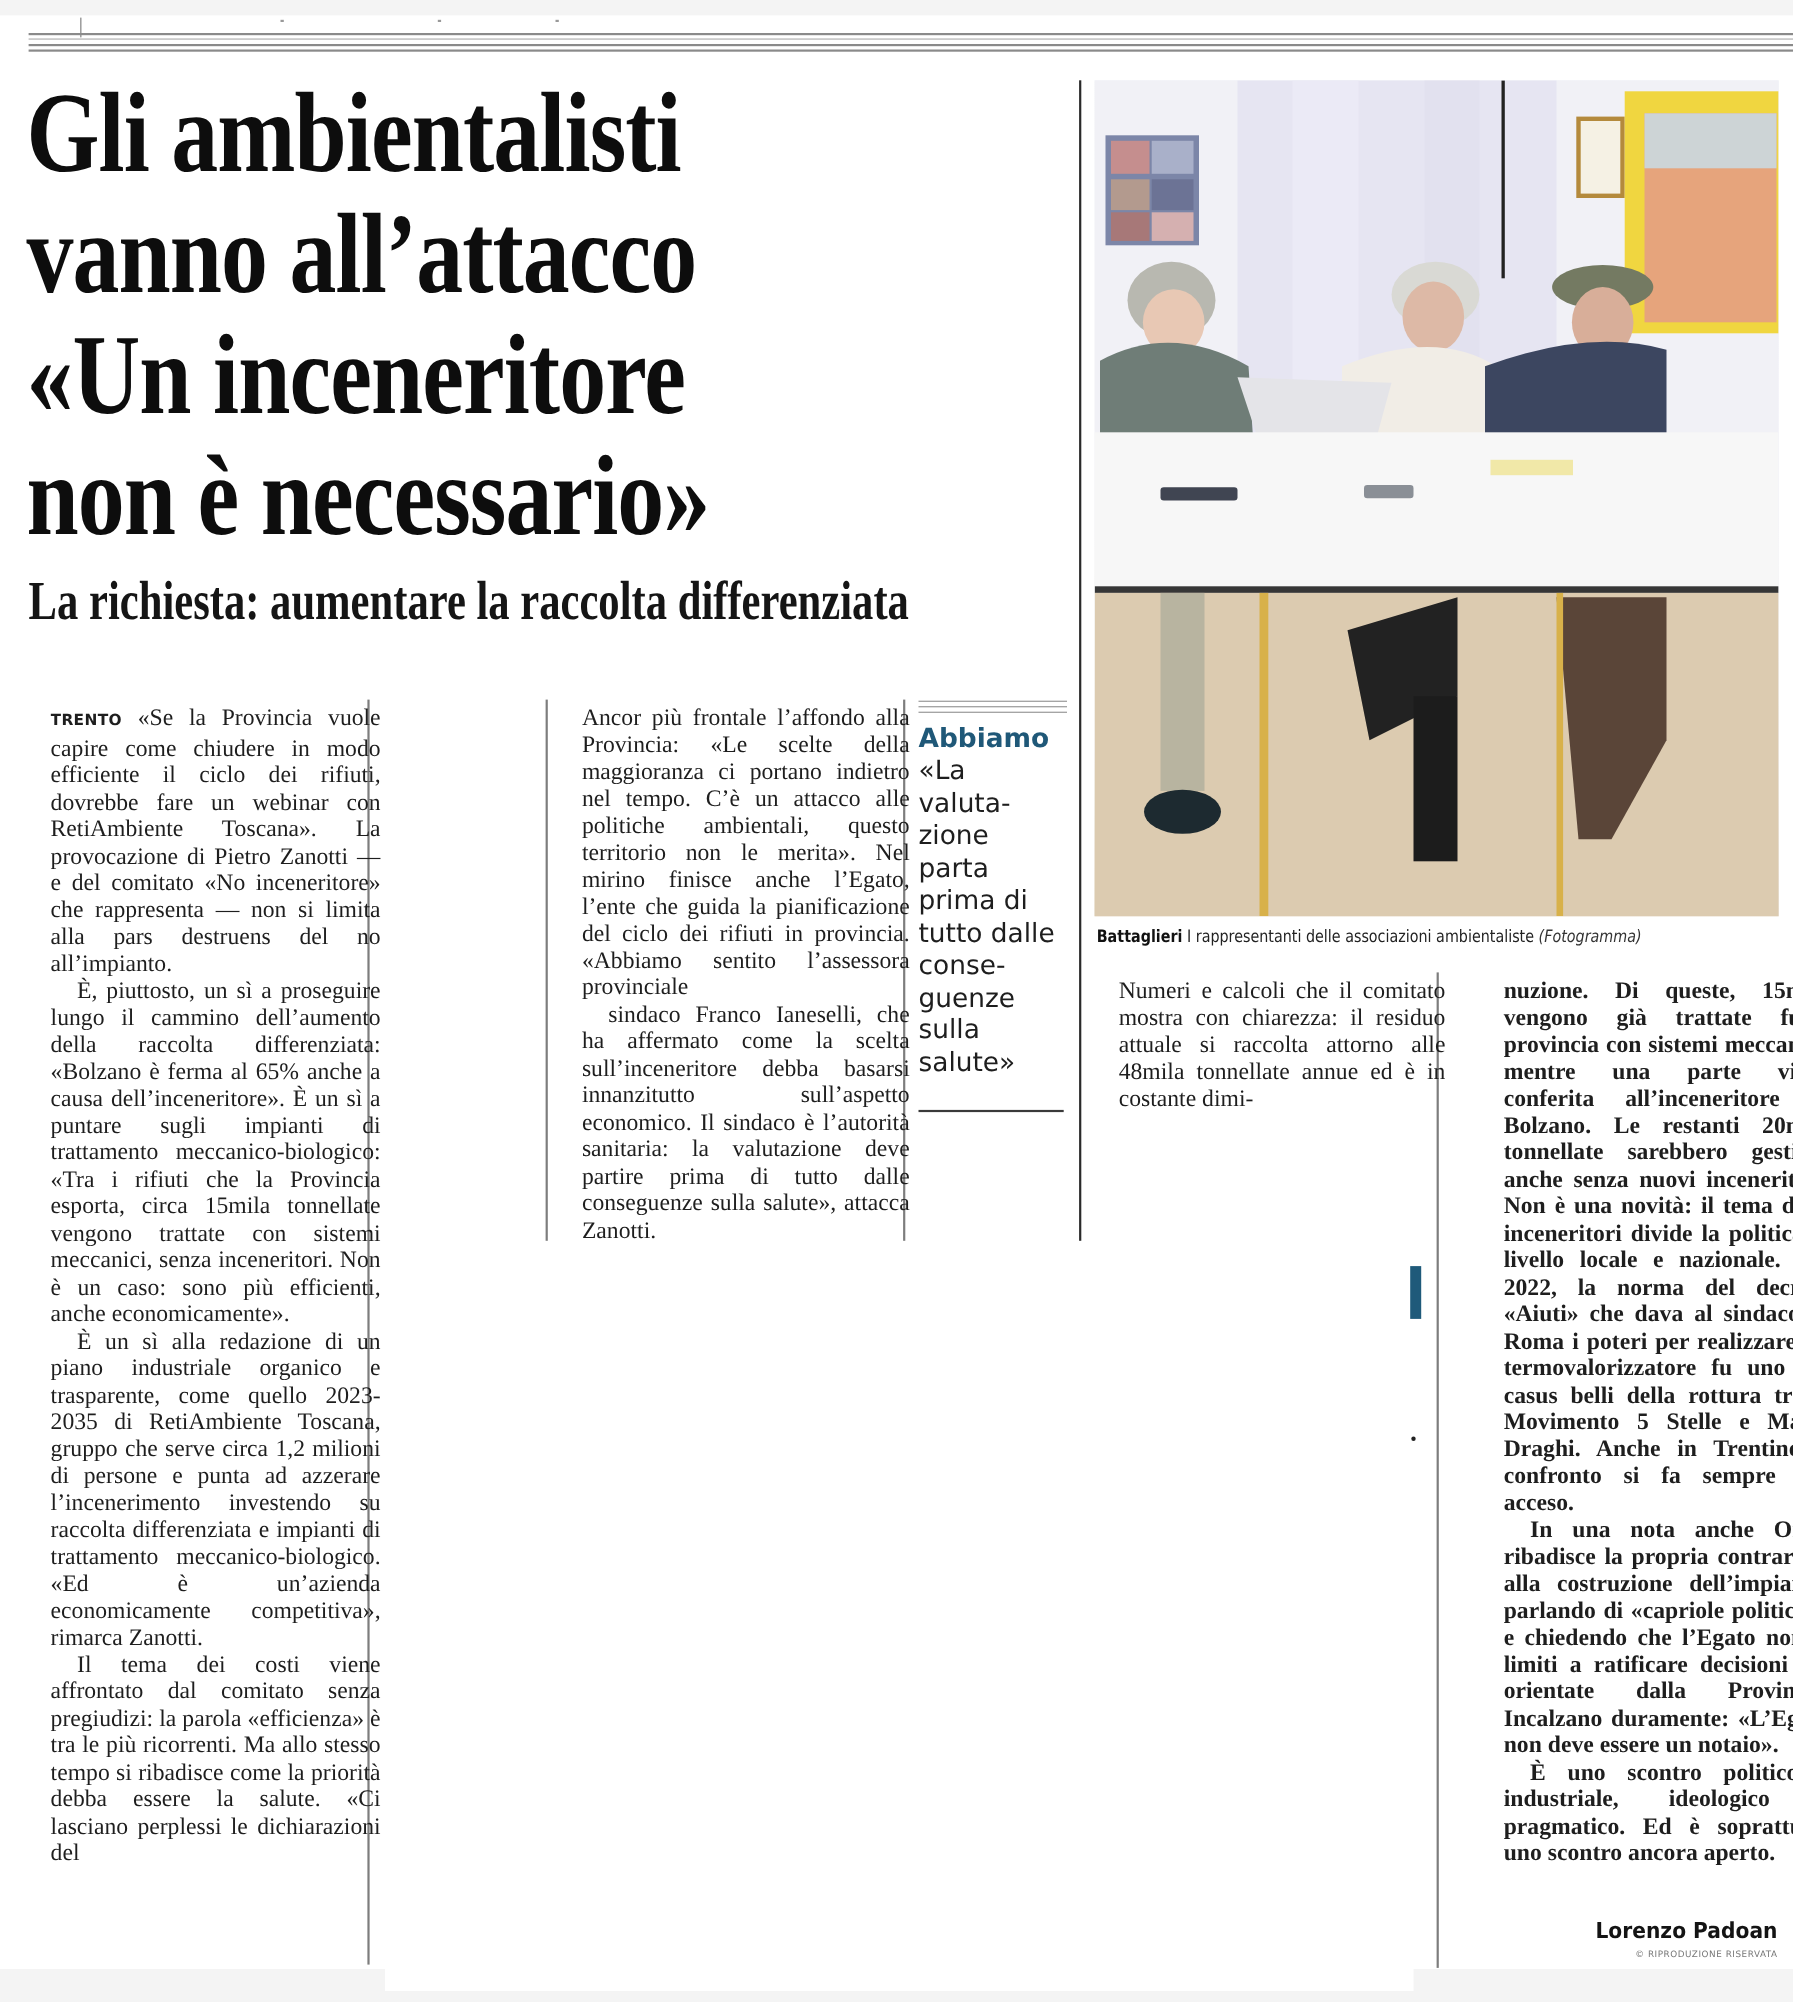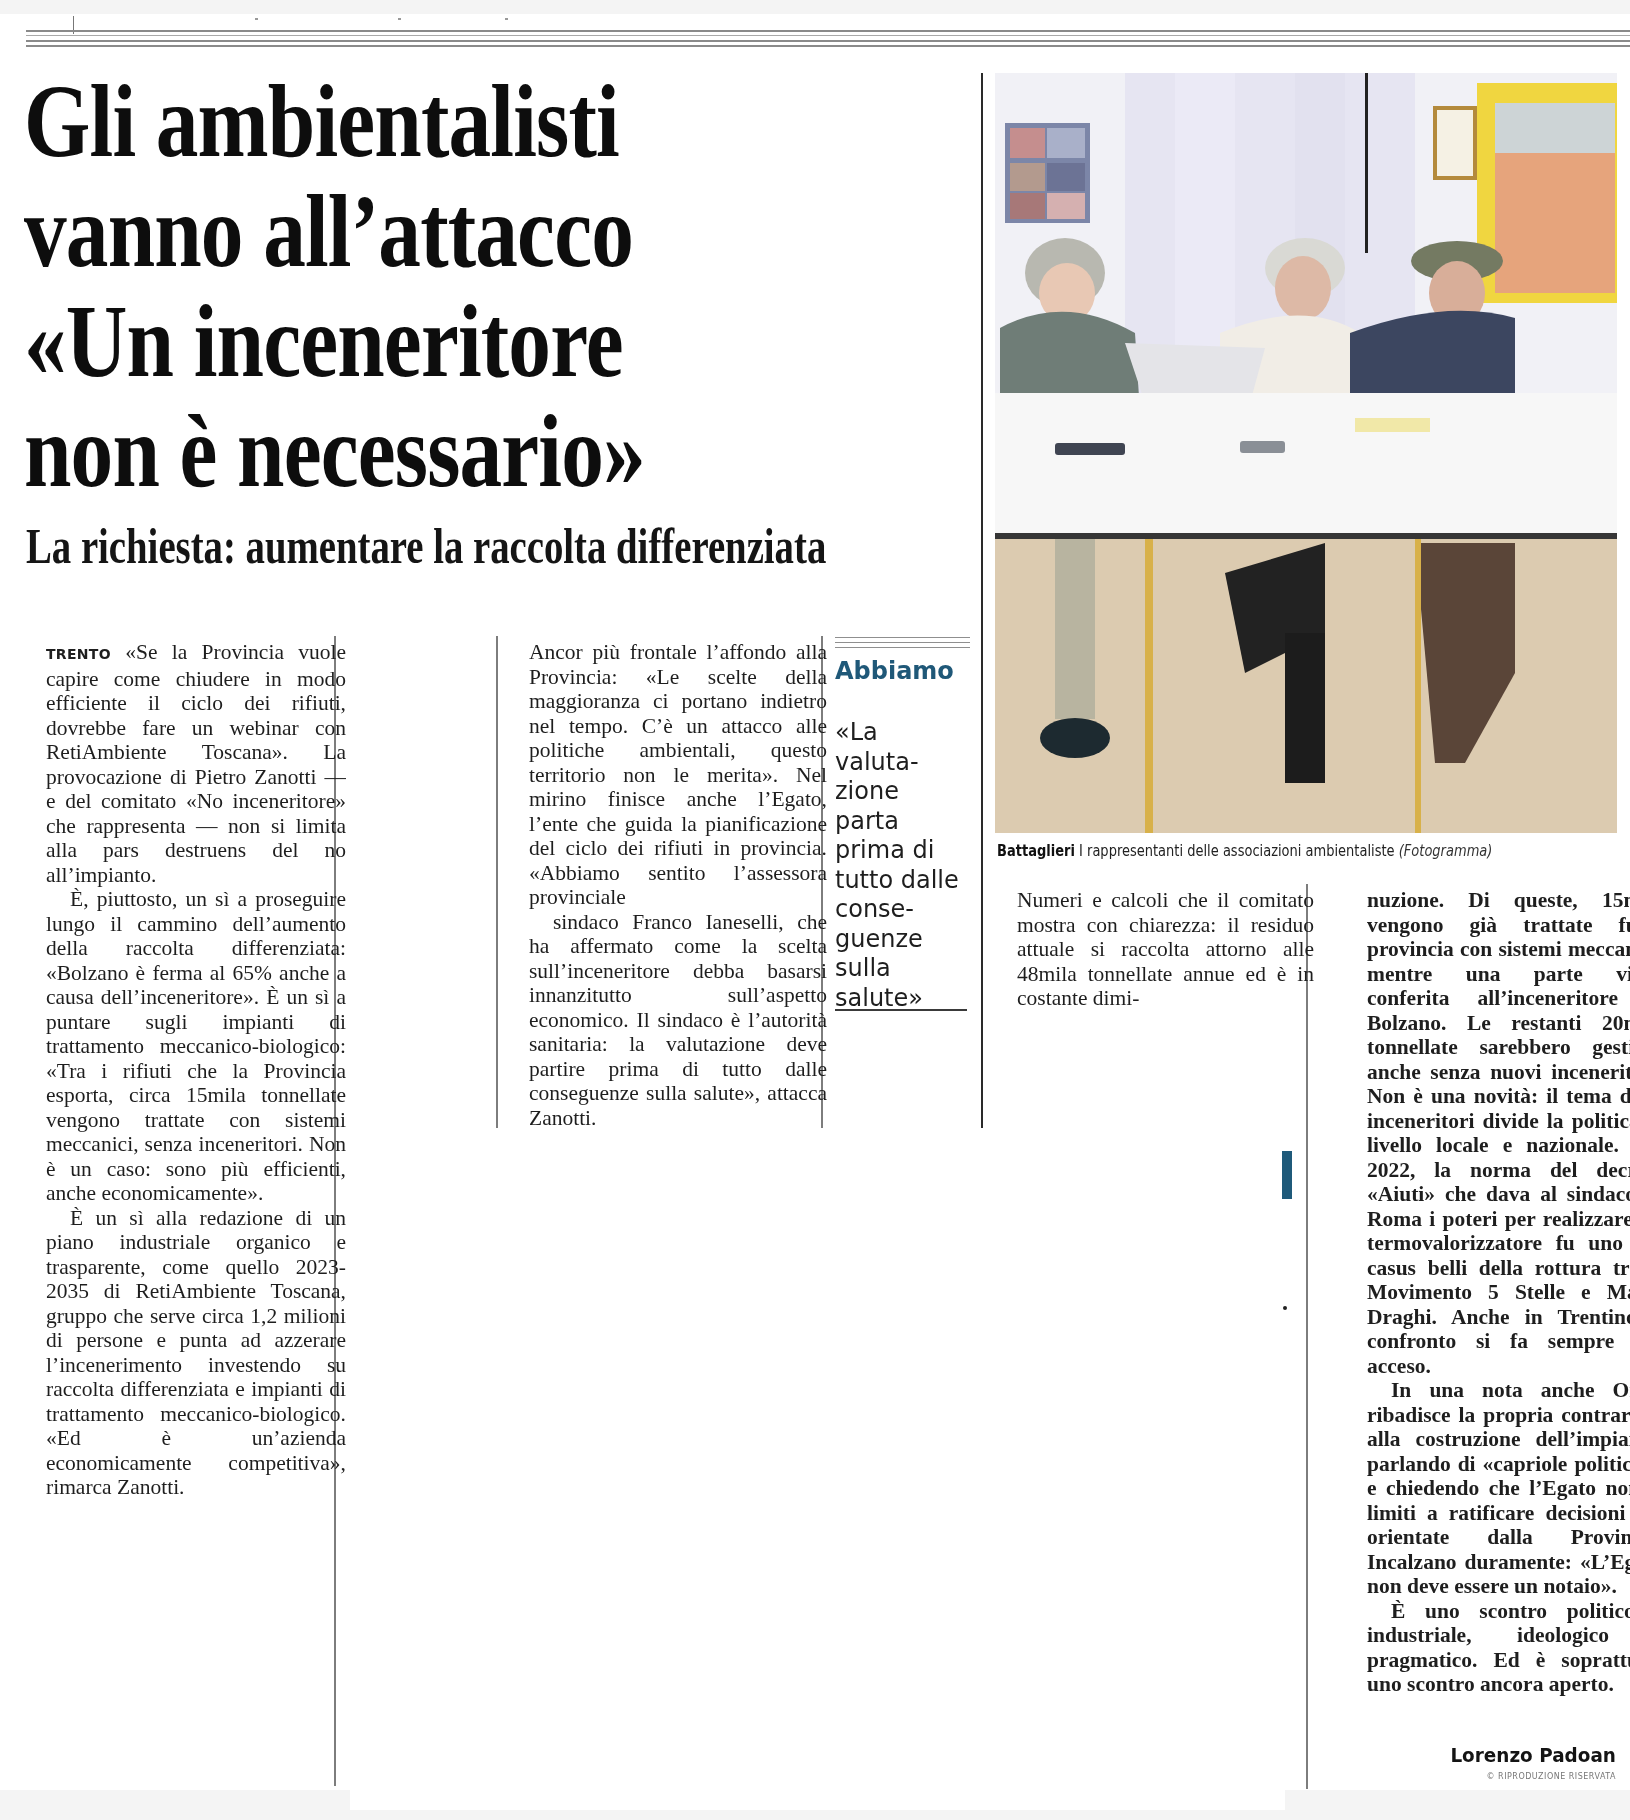--- a/index.html
+++ b/index.html
@@ -30,21 +30,21 @@
   .col p + p { text-indent: 24px; }
   .dateline { font-family: "DejaVu Sans", sans-serif; font-weight: bold; font-size: 14px; letter-spacing: 0.3px; }
   .col1 { left: 27px; top: 640px; width: 300px; height: 1140px; overflow: hidden; }
   .col2 { left: 510px; top: 640px; width: 298px; }
   .col4 { left: 998px; top: 888px; width: 297px; }
   .col5 { left: 1348px; top: 888px; width: 297px; font-weight: bold; }
 
   .sidebar { position: absolute; left: 835px; top: 637px; width: 135px; }
   .sb-rules div { height: 1px; background: #8f8f8f; margin-bottom: 4px; }
   .sb-name { font-family: "DejaVu Sans", sans-serif; font-weight: bold; color: #1f5878; font-size: 24px; line-height: 30px; margin-top: 8px; }
-  .sb-quote { font-family: "DejaVu Sans", sans-serif; font-size: 24px; line-height: 29.5px; color: #1e1e1e; white-space: pre-line; margin-top: 32px; }
+  .sb-quote { font-family: "DejaVu Sans", sans-serif; font-size: 24px; line-height: 29.5px; color: #1e1e1e; white-space: pre-line; }
   .sb-bottom { position: absolute; left: 0; top: 372px; width: 132px; height: 2px; background: #3a3a3a; }
 
   .photo { position: absolute; left: 995px; top: 73px; width: 622px; height: 760px; overflow: hidden;
     background: linear-gradient(180deg, #eef0f6 0%, #f3f2f8 45%, #f7f7f7 58%, #ece7df 80%, #d9c7a8 100%); }
   .caption { position: absolute; left: 997px; top: 840px; white-space: nowrap; font-family: "DejaVu Sans", sans-serif;
     font-size: 15.5px; line-height: 22px; color: #222; transform: scaleX(0.84); transform-origin: left top; }
   .caption b { font-weight: bold; color: #111; }
   .caption i { color: #333; }
 
   .byline { position: absolute; right: 14px; top: 1743px; font-family: "DejaVu Sans", sans-serif; font-weight: bold;
@@ -83,20 +83,21 @@
 <div class="vrule" style="left:334px; top:636px; height:1150px;"></div>
 <div class="vrule" style="left:496px; top:636px; height:492px;"></div>
 <div class="vrule" style="left:821px; top:636px; height:492px;"></div>
 <div class="vrule dark" style="left:981px; top:73px; height:1055px;"></div>
 <div class="vrule" style="left:1306px; top:884px; height:905px;"></div>
 
 <div class="col col1">
   <p><span class="dateline">TRENTO</span> <span>«Se la Provincia vuole capire come chiudere in modo efficiente il ciclo dei rifiuti, dovrebbe fare un webinar con RetiAmbiente Toscana». La provocazione di Pietro Zanotti — e del comitato «No inceneritore» che rappresenta — non si limita alla pars destruens del no all’impianto.</span></p>
   <p>È, piuttosto, un sì a proseguire lungo il cammino dell’aumento della raccolta differenziata: «Bolzano è ferma al 65% anche a causa dell’inceneritore». È un sì a puntare sugli impianti di trattamento meccanico-biologico: «Tra i rifiuti che la Provincia esporta, circa 15mila tonnellate vengono trattate con sistemi meccanici, senza inceneritori. Non è un caso: sono più efficienti, anche economicamente».</p>
   <p>È un sì alla redazione di un piano industriale organico e trasparente, come quello 2023-2035 di RetiAmbiente Toscana, gruppo che serve circa 1,2 milioni di persone e punta ad azzerare l’incenerimento investendo su raccolta differenziata e impianti di trattamento meccanico-biologico. «Ed è un’azienda economicamente competitiva», rimarca Zanotti.</p>
+  <p>Il tema dei costi viene affrontato dal comitato senza pregiudizi: la parola «efficienza» è tra le più ricorrenti. Ma allo stesso tempo si ribadisce come la priorità debba essere la salute. «Ci lasciano perplessi le dichiarazioni del</p>
 </div>
 
 <div class="col col2">
   <p>Ancor più frontale l’affondo alla Provincia: «Le scelte della maggioranza ci portano indietro nel tempo. C’è un attacco alle politiche ambientali, questo territorio non le merita». Nel mirino finisce anche l’Egato, l’ente che guida la pianificazione del ciclo dei rifiuti in provincia. «Abbiamo sentito l’assessora provinciale</p>
   <p>sindaco Franco Ianeselli, che ha affermato come la scelta sull’inceneritore debba basarsi innanzitutto sull’aspetto economico. Il sindaco è l’autorità sanitaria: la valutazione deve partire prima di tutto dalle conseguenze sulla salute», attacca Zanotti.</p>
 </div>
 
 <div class="sidebar">
   <div class="sb-rules">
       <div></div>

